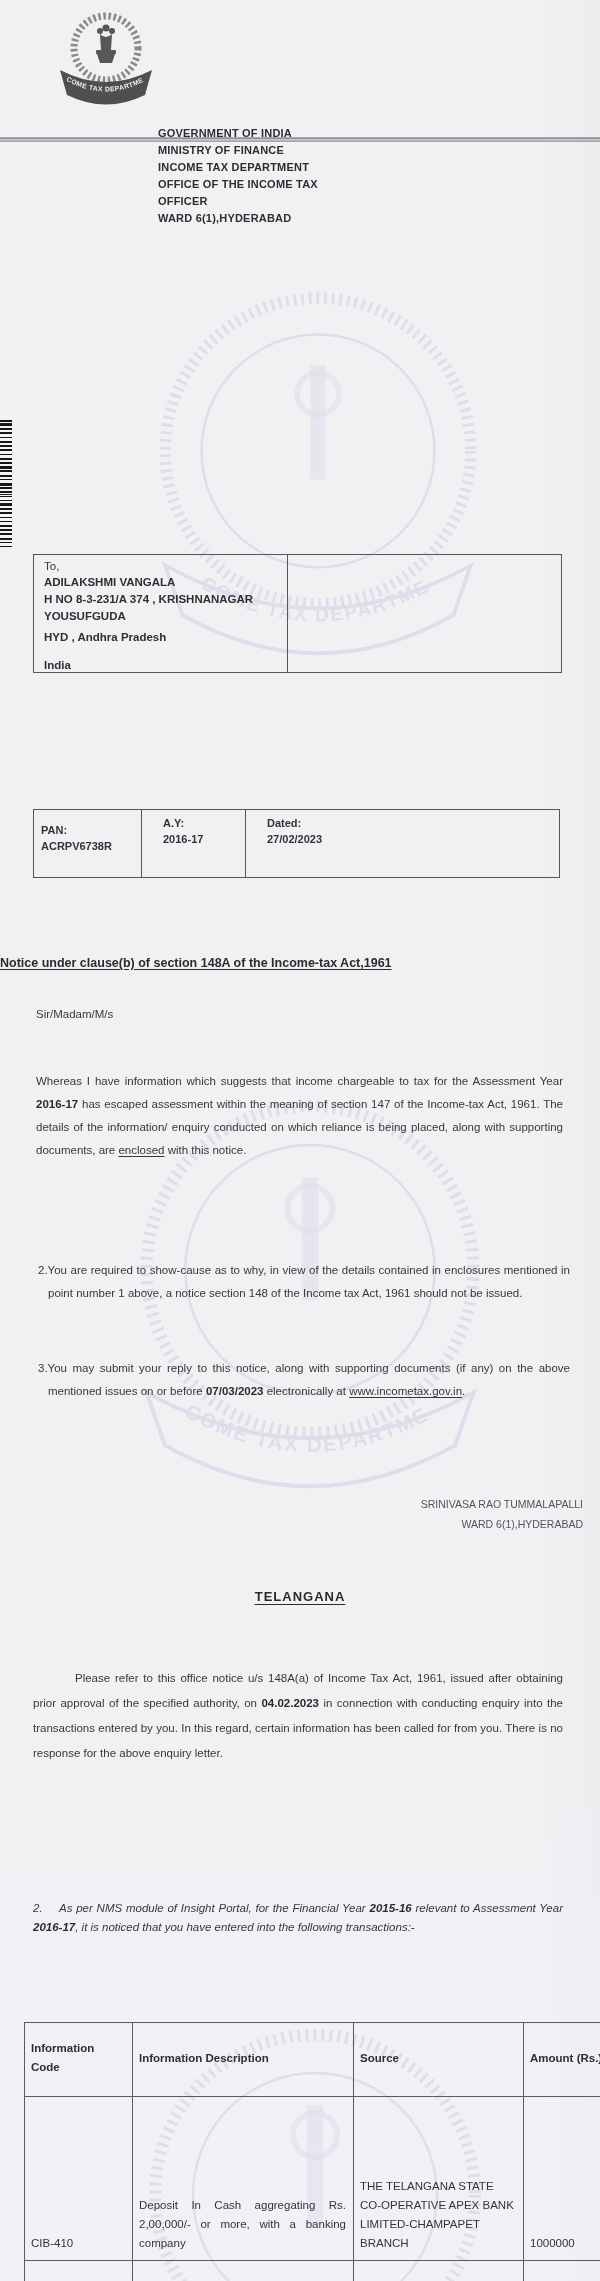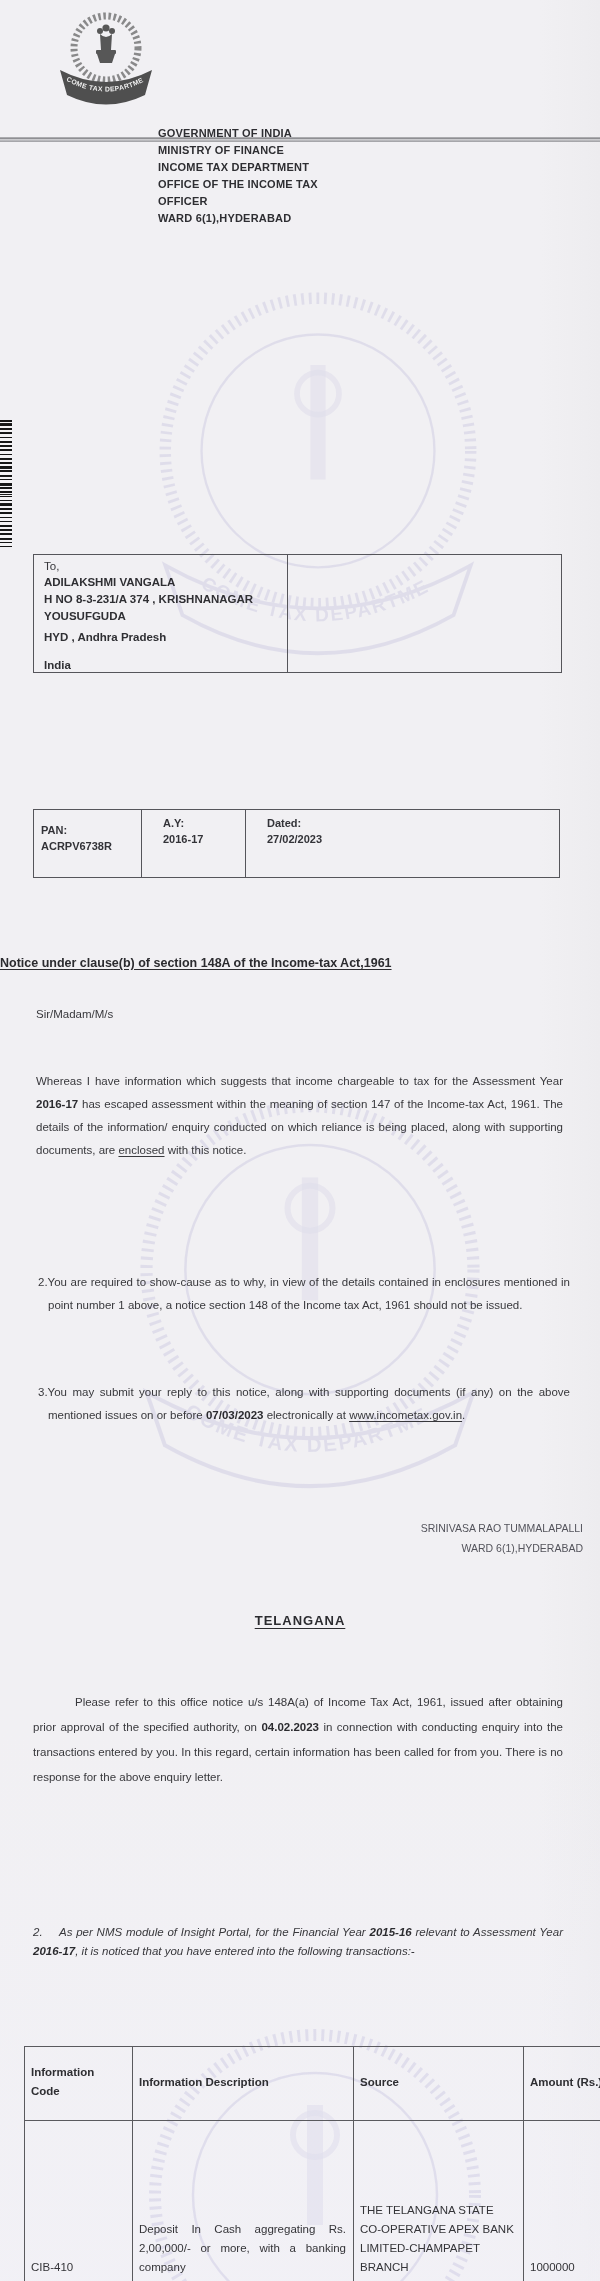--- a/index.html
+++ b/index.html
@@ -31,21 +31,21 @@
   .meta{left:33px;top:349px;width:527px;height:69px;border:1.6px solid #55555a;display:flex;box-sizing:border-box;}
   .meta .cell{padding:5px 7px;box-sizing:border-box;font-size:11px;font-weight:700;color:#333338;line-height:16px;}
   .meta .cell + .cell{border-left:1.6px solid #55555a;padding-left:21px;}
   .c-pan{width:107px;margin-top:7px;} .c-ay{width:104px;} .c-dated{width:116px;} .c-din{flex:1;}
   
   .title{left:0;right:0;top:427px;text-align:left;font-size:12.5px;font-weight:700;color:#2b2b2f;
     text-decoration:underline;text-underline-offset:2px;}
   .salutation{left:36px;top:465px;font-size:11.5px;}
   .para{font-size:11.5px;line-height:23px;text-align:justify;}
   .para1{left:36px;top:503px;width:527px;margin-top:12px;}
-  .hang{padding-left:10px;text-indent:-10px;margin-top:12px;}
+  .hang{padding-left:10px;text-indent:-10px;}
   .point2{left:38px;top:600px;width:522px;}
   .point3{left:38px;top:652px;width:522px;}
   b.inkb{font-weight:700;color:#2b2b2f;}
   .ul{text-decoration:underline;text-underline-offset:2px;}
   .sig{text-align:right;font-size:10.5px;color:#53535b;line-height:20px;}
   .sig1{right:17px;top:743px;}
   
   .annx-title{left:0;right:0;top:798px;text-align:center;font-size:13px;font-weight:700;letter-spacing:1px;
     color:#2b2b2f;text-decoration:underline;text-underline-offset:3px;}
   .annx-para1{left:33px;top:860px;width:530px;line-height:25px;text-indent:42px;}

